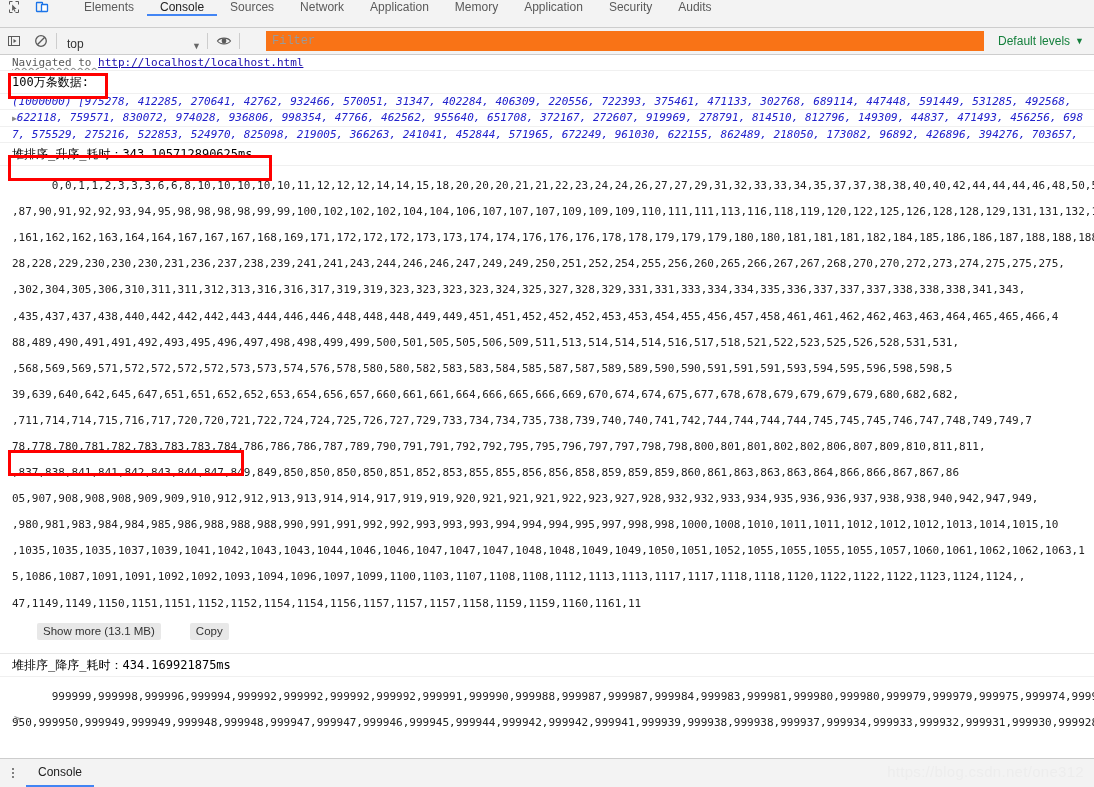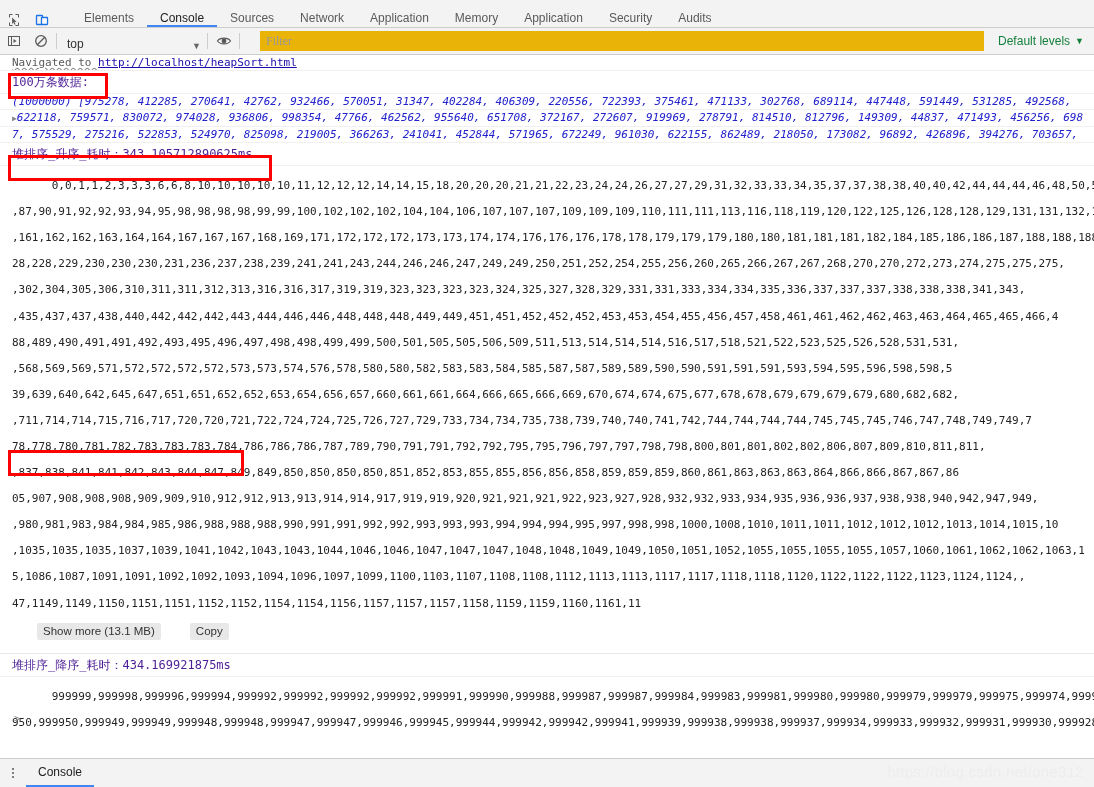--- a/index.html
+++ b/index.html
@@ -18,21 +18,21 @@
   
   .devtools {
     width: 1094px; height: 787px;
     display: flex; flex-direction: column;
     background: #fff;
   }
   .tabbar {
     height: 27px;
     min-height: 27px;
     display: flex;
-    align-items: flex-end;
+    align-items: flex-start;
     background: #f3f3f3;
     border-bottom: 1px solid #cdcdcd;
   }
   .tb-icon {
     width: 28px;
     display: flex; align-items: center; justify-content: center;
     cursor: pointer;
   }
   .tb-sep {
     width: 1px; background: #cdcdcd;
@@ -79,25 +79,25 @@
     padding: 0 4px 0 8px;
     font-size: 12px;
     color: #333;
     cursor: pointer;
     justify-content: space-between;
   }
   .ctx-select .caret { font-size: 9px; color: #666; }
   .filter-input {
     flex: 1;
     height: 20px;
-    margin-left: 18px;
+    margin-left: 24px;
     border: none;
-    background: #eab308;
+    background: #f97316;
     outline: none;
-    font-family: Liberation Serif, serif;
+    font-family: Liberation Mono, monospace;
     font-size: 12px;
     color: #333;
     padding: 0 6px;
   }
   .filter-input::placeholder { color: #999; }
   .levels {
     display: flex; align-items: center;
     padding: 0 10px 0 14px;
     font-size: 12px; color: #15803d;
     white-space: nowrap;
@@ -111,21 +111,21 @@
     overflow: hidden;
     position: relative;
     background: #fff;
   }
   .msg {
     border-bottom: 1px solid #f0f0f0;
     padding: 1px 0 1px 12px;
     font-family: "DejaVu Sans Mono", monospace;
     font-size: 11px;
     line-height: 13px;
-    color: #4c1d95;
+    color: #000000;
     white-space: nowrap;
     overflow: hidden;
   }
   .msg.navigated {
     color: #5a5a5a;
     padding-left: 12px;
   }
   .msg.navigated .url {
     color: #1a0dab;
     text-decoration: underline;
@@ -304,21 +304,21 @@
     <input class="filter-input" type="text" placeholder="Filter" style="">
     <div class="levels">
       <span>Default levels</span>
       <span class="caret">▼</span>
     </div>
   </div>
 
   <div class="console-body">
 
     <div class="msg navigated">
-      <span class="nav-label">Navigated to </span><span class="url">http://localhost/heapSort.html</span>
+      <span class="nav-label">Navigated to </span><span class="url">http://localhost/localhost.html</span>
     </div>
 
     <div class="msg cjk">
       <span>100万条数据:</span>
     </div>
 
     <div class="msg array-msg">
       <span>(1000000) [975278, 412285, 270641, 42762, 932466, 570051, 31347, 402284, 406309, 220556, 722393, 375461, 471133, 302768, 689114, 447448, 591449, 531285, 492568,</span>
     </div>
     <div class="msg array-msg">

